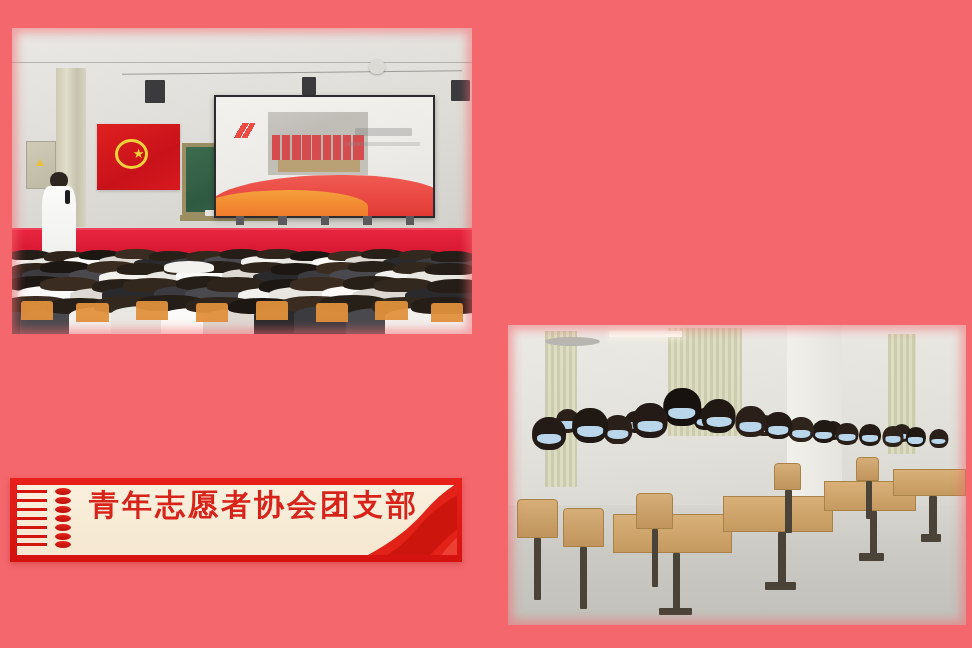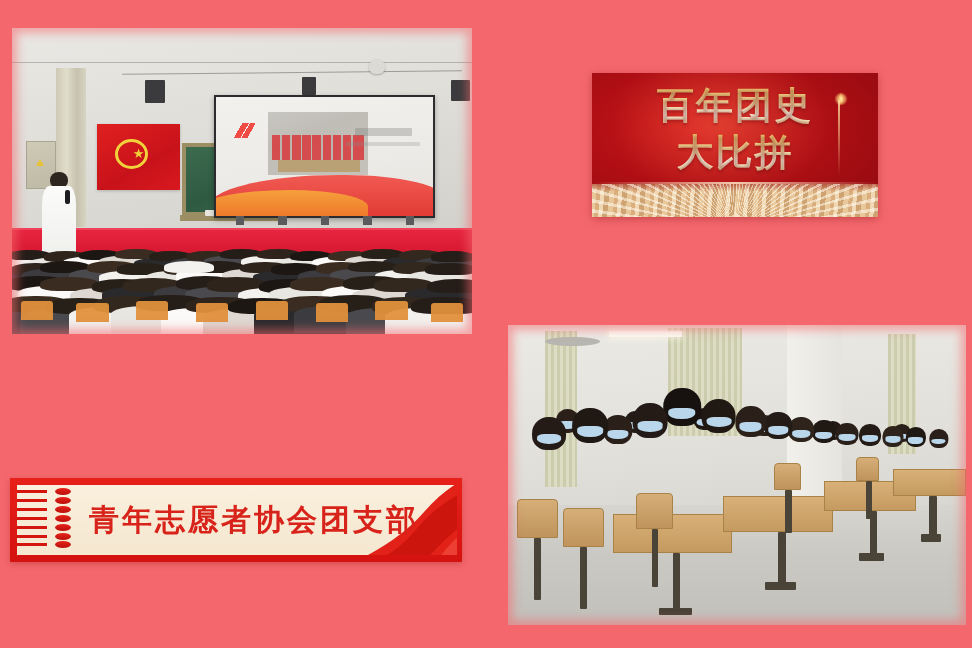--- a/index.html
+++ b/index.html
@@ -329,21 +329,21 @@
     position:absolute; left:10px; top:478px; width:452px; height:84px;
     background:linear-gradient(180deg,#e8201a,#d4120f);
     padding:7px 5px 7px 7px;
     overflow:hidden;
     box-shadow:0 2px 6px rgba(150,15,12,0.3);
   }
   #banner-name .inner {
     position:relative; width:100%; height:100%;
     background:linear-gradient(180deg,#faf0dd,#f5e7d0);
     overflow:hidden;
-    display:flex; align-items:center;
+    display:flex; 
   }
   .binding {
     position:absolute; left:0; top:0; height:100%; width:62px;
     z-index:3;
   }
   .bind-row {
     position:absolute; left:0; width:100%; height:4px;
     display:flex; align-items:center;
   }
   .bind-row .bar {
@@ -721,32 +721,20 @@
         <div class="cls-chair" style="left: 28%; top: 56%; width: 8%; height: 12%;"></div>
         <div class="desk-leg" style="left: 31.36%; top: 68%; width: 1.4%; height: 19.2%;"></div>
         <div class="cls-chair" style="left: 58%; top: 46%; width: 6%; height: 9%;"></div>
         <div class="desk-leg" style="left: 60.52%; top: 55%; width: 1.4%; height: 14.4%;"></div>
         <div class="cls-chair" style="left: 76%; top: 44%; width: 5%; height: 8%;"></div>
         <div class="desk-leg" style="left: 78.1%; top: 52%; width: 1.4%; height: 12.8%;"></div>
       </div>
     <div class="soft"></div>
   </div>
 
-  <div id="banner-title">
-    <div class="glow"></div>
-    <div class="sparkle"></div>
-    <div class="beam"></div>
-    <div class="banner-text-wrap">
-      <div class="banner-line l1">百年团史</div>
-      <div class="banner-line l2">大比拼</div>
-    </div>
-    <div class="wood-top-edge"></div>
-    <div class="wood-floor"></div>
-    <div class="wood-streaks"></div>
-  </div>
 
   <div id="banner-name">
     <div class="inner">
       <div class="binding" id="binding-layer">
           <div class="bind-row" style="top: 7%;">
             <span class="bar"></span>
             <span class="cap"></span>
           </div>
           <div class="bind-row" style="top: 19.6%;">
             <span class="bar"></span>

